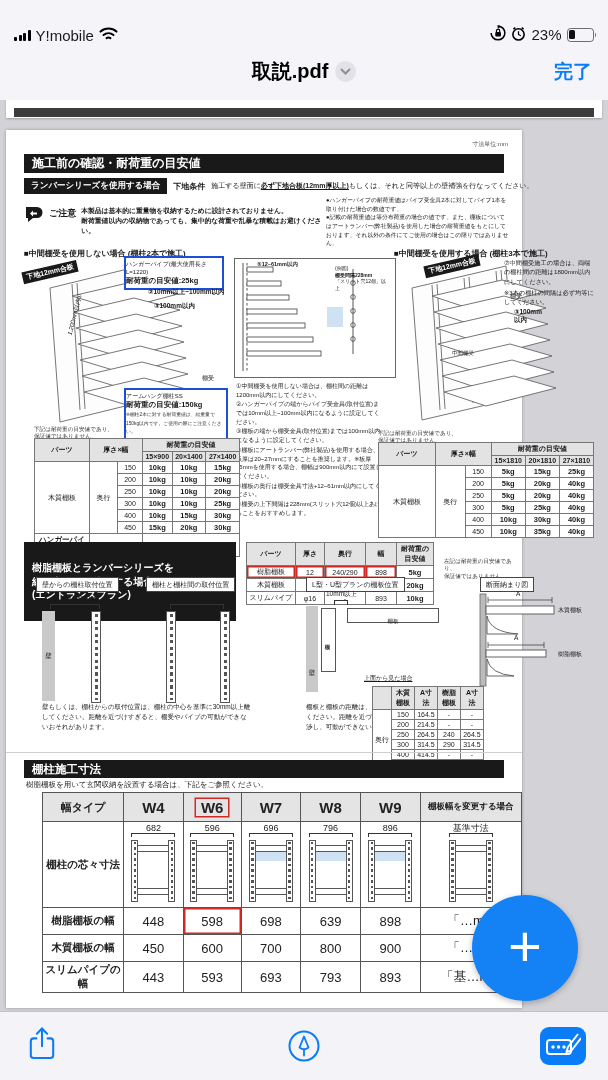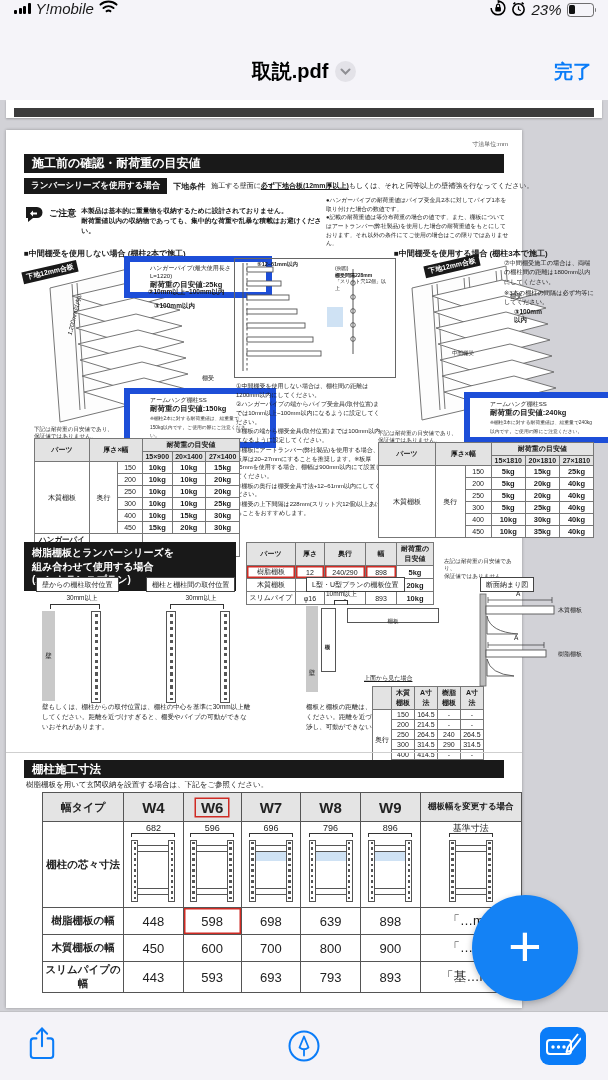--- a/index.html
+++ b/index.html
@@ -2,21 +2,21 @@
 <html><head>
 <meta charset="utf-8">
 <style>
   html,body{margin:0;padding:0;}
   body{width:608px;height:1080px;overflow:hidden;background:#d2d2d7;
        font-family:"Liberation Sans","DejaVu Sans",sans-serif;color:#1a1a1a;position:relative;}
   .abs{position:absolute;}
 
   
   .statusbar{position:absolute;top:0;left:0;right:0;height:44px;background:#f5f4f9;
-             display:flex;align-items:flex-start;font-size:15px;font-weight:bold;font-style:italic;}
+             display:flex;align-items:flex-end;font-size:15px;font-weight:bold;}
   .sb-left{display:flex;align-items:center;gap:5px;margin-left:14px;}
   .sb-time{position:absolute;left:0;right:0;text-align:center;font-weight:700;}
   .sb-right{margin-left:auto;display:flex;align-items:center;gap:5px;margin-right:12px;}
   .bars{display:flex;align-items:flex-end;gap:1.5px;height:11px;}
   .bars i{display:block;width:3px;background:#000;border-radius:1px;}
   .batt{position:relative;width:25px;height:12px;border:1px solid rgba(0,0,0,.55);border-radius:3.5px;}
   .batt i{position:absolute;left:1.5px;top:1.5px;bottom:1.5px;width:22%;background:#111;border-radius:1.5px;}
   .batt-cap{width:1.5px;height:4px;background:rgba(0,0,0,.5);border-radius:0 1px 1px 0;margin-left:1px;}
 
   
@@ -45,21 +45,21 @@
   .cautionrow{position:absolute;top:64px;left:18px;width:300px;display:flex;gap:5px;margin-top:9px;}
   .caut-ic{flex:0 0 auto;margin-top:2px;}
   .caut-lab{font-size:9px;font-weight:700;margin-top:4px;white-space:nowrap;}
   .caut-tx{font-size:6.8px;font-weight:700;line-height:1.45;margin-top:3px;}
   .caut-bullets{position:absolute;top:66px;left:320px;right:12px;font-size:5.8px;line-height:1.5;color:#222;}
 
   .sechead{position:absolute;font-size:8px;font-weight:700;white-space:nowrap;}
 
   
   .boxlab{border:1px solid #444;font-size:7px;padding:1.5px 5px;background:#fff;white-space:nowrap;}
-  .loadbox{position:absolute;border:6px solid #1d4ed8;background:#fff;font-size:6px;padding:2px 20px;line-height:1.35;}
+  .loadbox{position:absolute;border:2px solid #1d4ed8;background:#fff;font-size:6px;padding:2px 0;line-height:1.35;}
   .loadbox .big{font-size:7.5px;font-weight:700;}
   .loadbox .fine{font-size:4.8px;color:#333;}
 
   .tinytext{font-size:6.2px;line-height:1.5;color:#1c1c1c;}
   .notelist{position:absolute;font-size:6px;line-height:1.45;color:#1c1c1c;}
   .notelist div{margin-bottom:1px;}
 
   
   .rail{display:inline-block;width:8px;border:1px solid #555;background:#fff;position:relative;}
   .rail:after{content:"";position:absolute;left:50%;top:2px;bottom:2px;width:3px;margin-left:-1.5px;
@@ -72,21 +72,21 @@
   table.doc{border-collapse:collapse;background:#fff;}
   table.doc th,table.doc td{border:1px solid #777;font-size:7px;text-align:center;padding:1px 2px;color:#1b1b1b;}
   table.doc th{background:#e3e3e3;font-weight:700;}
   table.doc td.kg{font-weight:700;font-size:7.5px;}
   .redbox{box-shadow:inset 0 0 0 1.5px #cf2b24;}
   .redspan{box-shadow:0 0 0 1.5px #cf2b24;padding:0 5px;}
   .caption2{font-size:5.6px;line-height:1.3;color:#333;}
 
   
   .entbox{position:absolute;background:#191919;color:#fff;font-size:10px;font-weight:700;line-height:1.35;
-          padding:4px 8px;box-sizing:border-box;}
+          padding:19px 8px;box-sizing:border-box;}
 
   .hr-sec{position:absolute;left:0;right:0;height:1px;background:#cfcfcf;}
   .h2bar{position:absolute;left:18px;right:18px;height:18px;background:#191919;color:#fff;
          font-size:11.5px;font-weight:700;line-height:18px;padding-left:8px;box-sizing:border-box;}
   .introline{position:absolute;left:20px;font-size:7.5px;}
 
   
   table.install{border-collapse:collapse;position:absolute;left:36px;top:662px;}
   table.install th,table.install td{border:1px solid #555;text-align:center;color:#222;}
   table.install thead th{background:#e4e4e4;font-size:15px;font-weight:700;height:26px;}
@@ -313,25 +313,20 @@
       </svg>
       <span class="abs blackchip" style="left:26px;top:2px;transform:rotate(-13deg);font-size:7px;padding:1px 4px;">下地12mm合板</span>
       <span class="abs" style="left:112px;top:34px;font-size:6px;">棚受</span>
       <span class="abs" style="left:54px;top:92px;font-size:5.5px;">中間棚受</span>
     </div>
     <div class="tinytext abs" style="left:498px;top:128px;width:90px;">
       <div>⑦中間棚受施工の場合は、両端の棚柱間の距離は1800mm以内にしてください。</div>
       <div style="margin-top:2px;">※3本の棚柱の間隔は必ず均等にしてください。</div>
     </div>
     <span class="abs" style="left:508px;top:178px;font-size:6.5px;font-weight:700;">③100mm以内</span>
-    <div class="loadbox" style="left:458px;top:262px;width:102px;">
-      <span>アームハング棚柱SS</span><br>
-      <span class="big">耐荷重の目安値:240kg</span><br>
-      <span class="fine">※棚柱3本に対する耐荷重値は、総重量で240kg以内です。ご使用の際にご注意ください。</span>
-    </div>
 
     <div class="caption2 abs" style="left:28px;top:296px;">
       <span>下記は耐荷重の目安値であり、</span><br><span>保証値ではありません。</span>
     </div>
     <table class="doc abs" style="left:28px;top:308px;width:206px;">
       <thead>
         <tr>
             <th rowspan="2" style="width:50px;">パーツ</th>
             <th rowspan="2" colspan="2" style="width:46px;">厚さ×幅</th>
             <th colspan="3">耐荷重の目安値</th>

